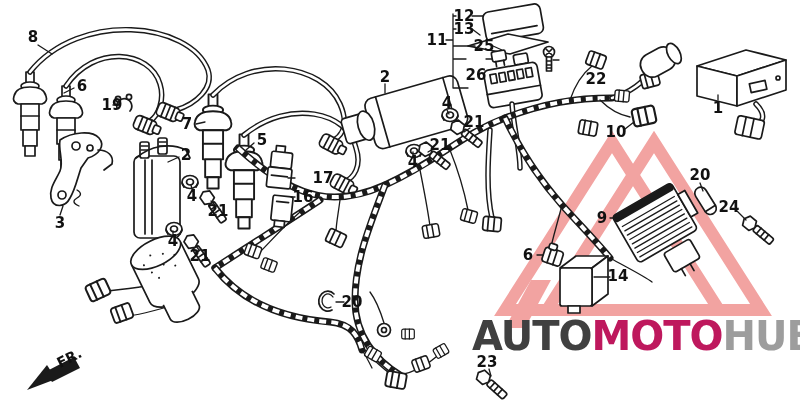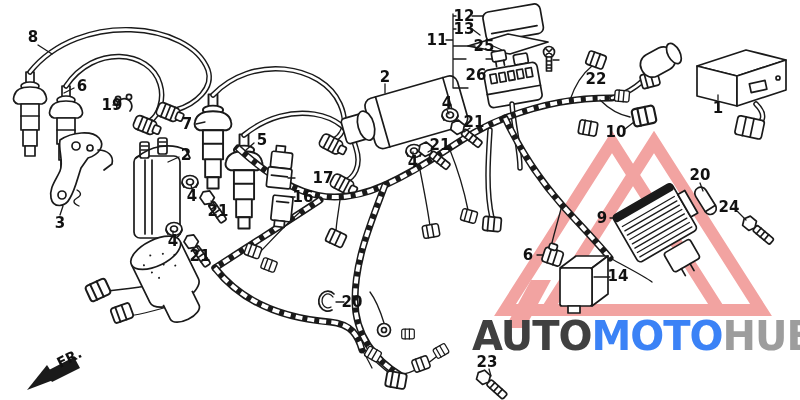--- a/index.html
+++ b/index.html
@@ -335,21 +335,21 @@
       <path d="M199,250 L196,246"></path>
     </g>
 
     <g>
       <polygon class="dk" points="27,390 47,365 56,379"></polygon>
       <polygon class="dk" points="45,372 74,357 80,368 52,382"></polygon>
       <text transform="translate(60,368) rotate(-27)" font-family="DejaVu Sans, sans-serif" font-size="14" font-weight="800" fill="#111">FR.</text>
     </g>
   </svg>
 
-  <div class="wm-text"><span style="color: #404040;">AUTO</span><span style="color: #3b82f6;">MOTO</span><span style="color: rgb(157, 157, 157);">HUB</span></div>
+  <div class="wm-text"><span style="color: #404040;">AUTO</span><span style="color: #be185d;">MOTO</span><span style="color: rgb(157, 157, 157);">HUB</span></div>
 
   <div class="layer" id="callout-layer">
       <span class="callout" style="left: 33px; top: 37px;">8</span>
       <span class="callout" style="left: 82px; top: 86px;">6</span>
       <span class="callout" style="left: 112px; top: 105px;">19</span>
       <span class="callout" style="left: 187px; top: 124px;">7</span>
       <span class="callout" style="left: 186px; top: 155px;">2</span>
       <span class="callout" style="left: 262px; top: 140px;">5</span>
       <span class="callout" style="left: 385px; top: 77px;">2</span>
       <span class="callout" style="left: 464px; top: 16px;">12</span>

